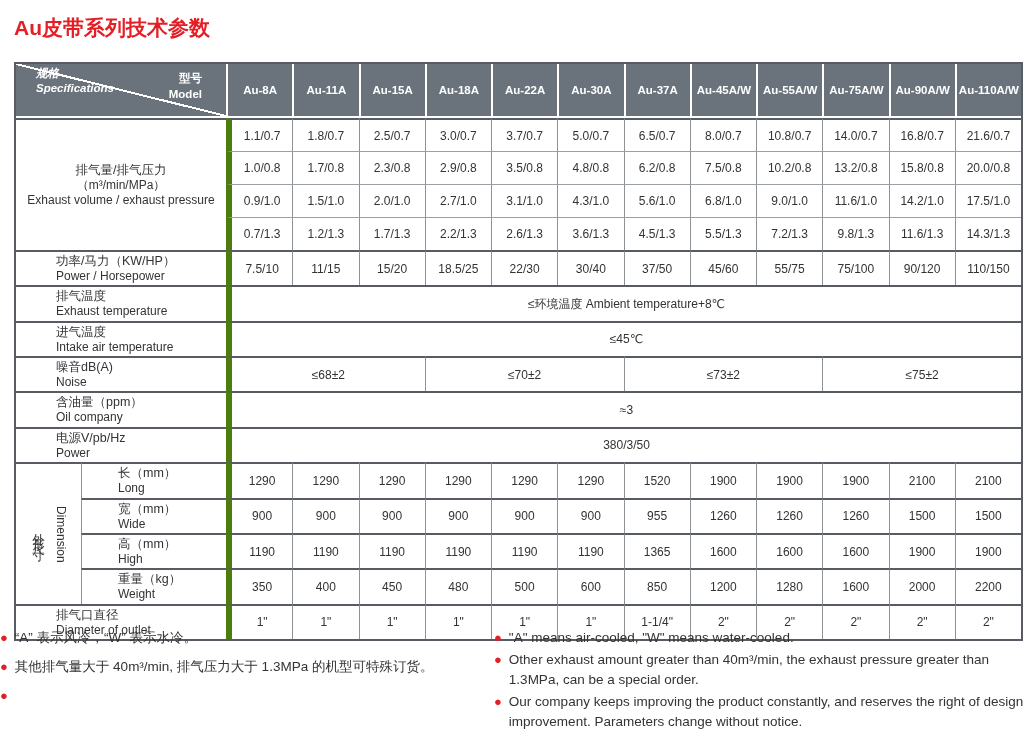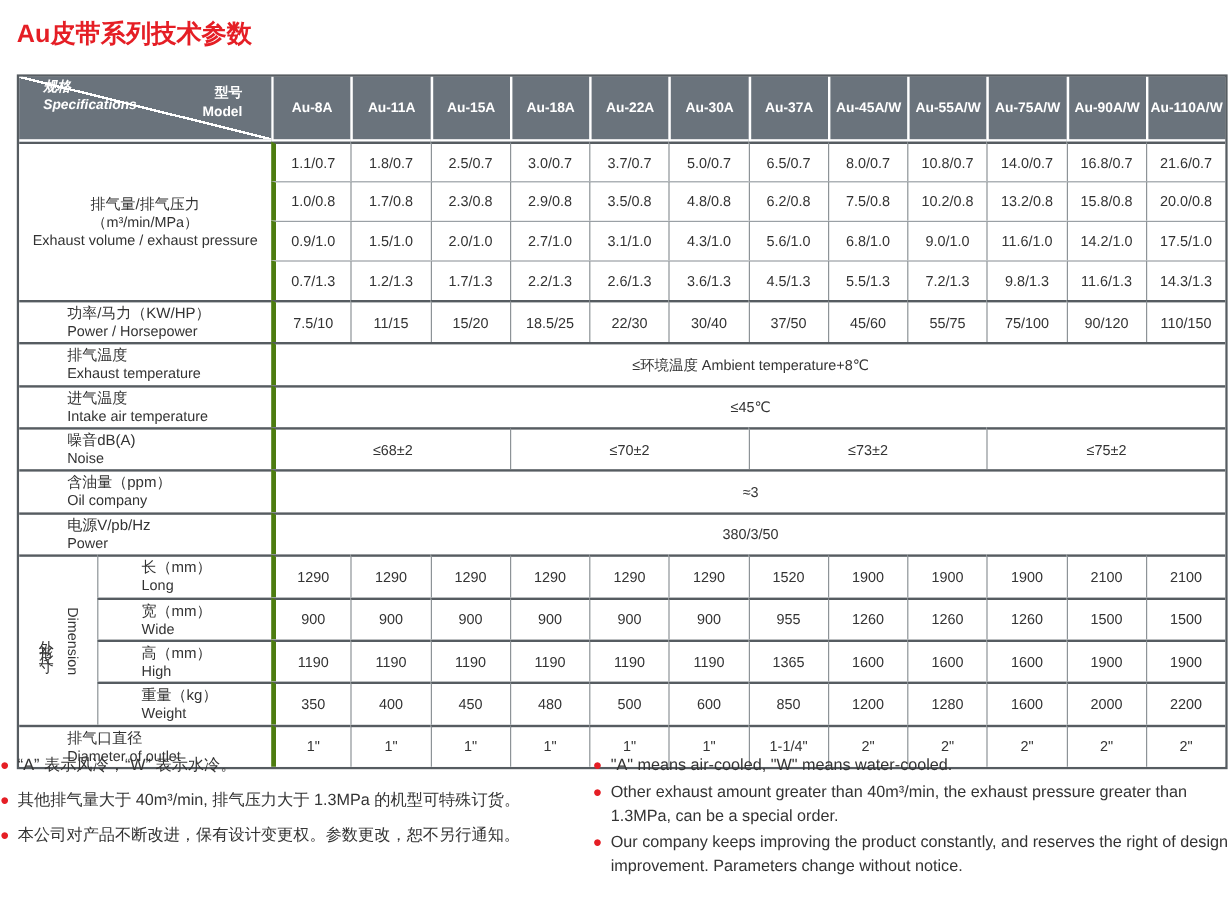--- a/index.html
+++ b/index.html
@@ -19,21 +19,21 @@
   th.corner::after{content:"";position:absolute;inset:0;
       background:linear-gradient(to bottom left,transparent calc(50% - 1px),#fff calc(50% - 1px),#fff calc(50% + 1px),transparent calc(50% + 1px));}
   .corner-model{position:absolute;top:7px;right:24px;text-align:right;line-height:1.35;z-index:2;}
   .corner-spec{position:absolute;bottom:19px;left:20px;text-align:left;line-height:1.35;z-index:2;font-weight:700;font-style:italic;}
   tbody tr{height:33px;}
   tbody td{border-top:1px solid #8d9397;border-left:1px solid #8d9397;text-align:center;
            vertical-align:middle;font-size:12px;color:#333;padding:1px 2px;background:#fff;}
   tbody tr.hr-major td{border-top:2px solid #565c61;}
   tbody tr.hr-light td{border-top:1px solid #9aa0a5;}
   td.bl-none{border-left:none;}
-  td.bl-dark{border-left:4px solid #4d7c0f;}
+  td.bl-dark{border-left:6px solid #4d7c0f;}
   td.bl-light{border-left:1px solid #8d9397;}
   td.spec{text-align:left;}
   td.spec .lbl{padding-left:38px;line-height:1.28;}
   td.spec-center .lbl{padding-left:0;text-align:center;}
   td.sub-spec .lbl{padding-left:34px;}
   .lz{display:block;font-size:12.5px;}
   .lu{display:block;font-size:12px;}
   .le{display:block;font-size:12px;}
   td.dim-group{padding:0;}
   .dim-wrap{display:flex;justify-content:center;align-items:center;gap:7px;height:100%;}
@@ -347,21 +347,20 @@
       <li class="note-item">
           <span class="bullet">●</span>
           <span class="note-text">“A” 表示风冷，“W” 表示水冷。</span>
         </li>
       <li class="note-item">
           <span class="bullet">●</span>
           <span class="note-text">其他排气量大于 40m³/min, 排气压力大于 1.3MPa 的机型可特殊订货。</span>
         </li>
       <li class="note-item">
           <span class="bullet">●</span>
-          <span class="note-text">本公司对产品不断改进，保有设计变更权。参数更改，恕不另行通知。</span>
         </li>
     </ul>
     <ul class="notes-en">
       <li class="note-item">
           <span class="bullet">●</span>
           <span class="note-text">"A" means air-cooled, "W" means water-cooled.</span>
         </li>
       <li class="note-item">
           <span class="bullet">●</span>
           <span class="note-text">Other exhaust amount greater than 40m³/min, the exhaust pressure greater than 1.3MPa, can be a special order.</span>

